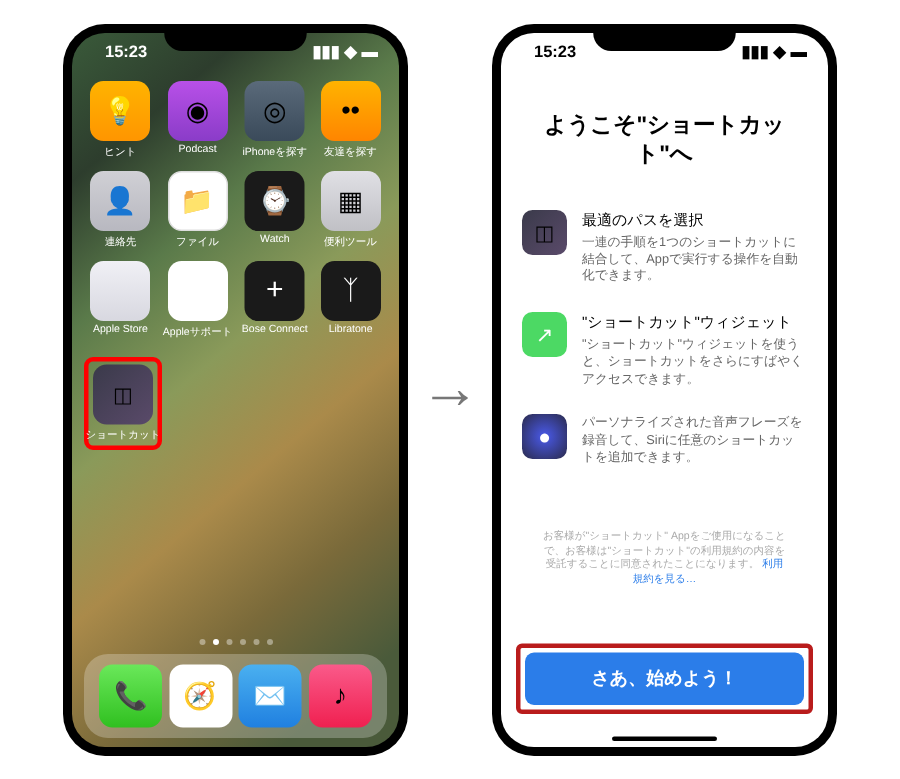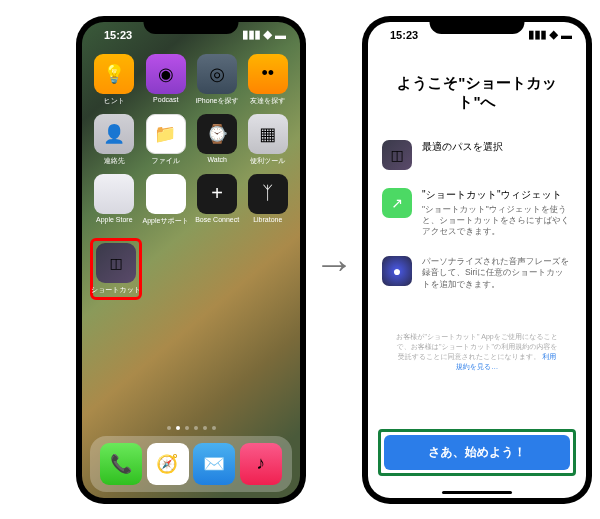--- a/index.html
+++ b/index.html
@@ -1,17 +1,17 @@
 <!DOCTYPE html>
 <html><head>
 <meta charset="utf-8">
 <style>
 * { margin: 0; padding: 0; box-sizing: border-box; }
 body { font-family: -apple-system, "Hiragino Sans", sans-serif; background: #fff; width: 600px; height: 519px; position: relative; }
-.container { display: flex; align-items: center; justify-content: flex-end; width: 100%; height: 100%; padding: 15px 8px; }
+.container { display: flex; align-items: center; justify-content: center; width: 100%; height: 100%; padding: 15px 8px; }
 .phone { background: #000; border-radius: 28px; padding: 6px; position: relative; }
 .phone-left { width: 230px; height: 488px; }
 .phone-right { width: 230px; height: 488px; }
 .screen { width: 100%; height: 100%; border-radius: 22px; overflow: hidden; position: relative; }
 .notch { position: absolute; top: 0; left: 50%; transform: translateX(-50%); width: 95px; height: 18px; background: #000; border-radius: 0 0 12px 12px; z-index: 10; }
 .screen-left { background: linear-gradient(140deg, #3a5a3a 0%, #2d3d2d 15%, #5a7a4a 30%, #8a9a5a 45%, #aa8a4a 60%, #7a6a3a 75%, #4a5a3a 90%); }
 .screen-right { background: #fff; }
 .status-bar { display: flex; justify-content: space-between; align-items: center; padding: 4px 14px 0; height: 22px; font-size: 11px; font-weight: 600; }
 .status-left .status-bar { color: #fff; }
 .status-right .status-bar { color: #000; }
@@ -32,21 +32,21 @@
 .welcome { padding: 30px 14px 0; }
 .welcome-title { font-size: 15px; font-weight: 700; text-align: center; margin-bottom: 28px; }
 .feature { display: flex; gap: 10px; margin-bottom: 18px; }
 .feature-icon { width: 30px; height: 30px; border-radius: 7px; flex-shrink: 0; display: flex; align-items: center; justify-content: center; font-size: 14px; }
 .feature-text { flex: 1; }
 .feature-title { font-size: 10px; font-weight: 400; margin-bottom: 2px; }
 .feature-desc { font-size: 8.5px; color: #666; line-height: 1.35; }
 .terms { font-size: 7px; color: #aaa; text-align: center; padding: 0 14px; margin-top: 42px; line-height: 1.4; }
 .terms-link { color: #2b7de9; }
 .cta-wrap { position: absolute; bottom: 22px; left: 10px; right: 10px; }
-.cta-highlight { border: 3px solid #15803d; border-radius: 4px; padding: 3px; }
+.cta-highlight { border: 3px solid #b91c1c; border-radius: 4px; padding: 3px; }
 .cta { background: #2b7de9; color: #fff; text-align: center; padding: 9px 0; border-radius: 6px; font-size: 12px; font-weight: 600; }
 .home-ind { position: absolute; bottom: 4px; left: 50%; transform: translateX(-50%); width: 70px; height: 3px; background: #000; border-radius: 2px; }
 .i-tips{background:linear-gradient(#ffb300,#ff9500)}.i-podcast{background:linear-gradient(#b850e8,#8a3cc8)}.i-findphone{background:linear-gradient(#5a6a7a,#3a4a5a)}.i-friends{background:linear-gradient(#ffb300,#ff8500)}.i-contacts{background:linear-gradient(#d0d0d5,#b8b8c0)}.i-files{background:#fff;border:1px solid #ddd}.i-watch{background:#1a1a1a}.i-tools{background:linear-gradient(#e0e0e5,#c0c0c5)}.i-appstore{background:linear-gradient(#f0f0f5,#d8d8e0)}.i-support{background:#fff}.i-bose{background:#1a1a1a}.i-libratone{background:#1a1a1a}.i-shortcuts{background:linear-gradient(135deg,#3a3a4a,#5a4a6a)}.i-phone{background:linear-gradient(#6ae85a,#30c020)}.i-safari{background:#fff}.i-mail{background:linear-gradient(#4ab0f0,#2080e0)}.i-music{background:linear-gradient(#fa5a8a,#f02050)}.i-widget{background:#4cd964}.i-siri{background:radial-gradient(circle,#4a5aea,#2a2a4a)}
 </style>
 </head>
 <body>
 
 <div class="container">
 
   <div class="phone phone-left">
@@ -145,20 +145,21 @@
           <span>◆</span>
           <span>▬</span>
         </span>
       </div>
       <div class="welcome">
         <div class="welcome-title">ようこそ"ショートカット"へ</div>
         <div class="feature">
           <div class="feature-icon i-shortcuts">◫</div>
           <div class="feature-text">
             <div class="feature-title">最適のパスを選択</div>
+            <div class="feature-desc">一連の手順を1つのショートカットに結合して、Appで実行する操作を自動化できます。</div>
           </div>
         </div>
         <div class="feature">
           <div class="feature-icon i-widget" style="color:#fff">↗</div>
           <div class="feature-text">
             <div class="feature-title">"ショートカット"ウィジェット</div>
             <div class="feature-desc">"ショートカット"ウィジェットを使うと、ショートカットをさらにすばやくアクセスできます。</div>
           </div>
         </div>
         <div class="feature">

